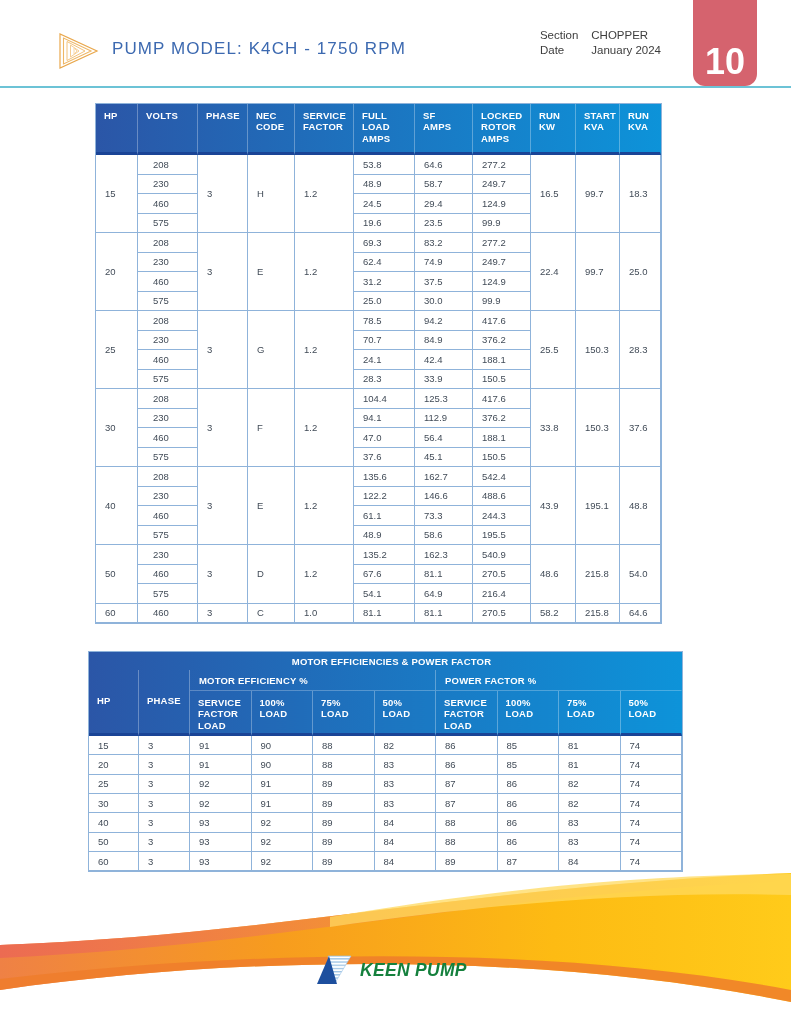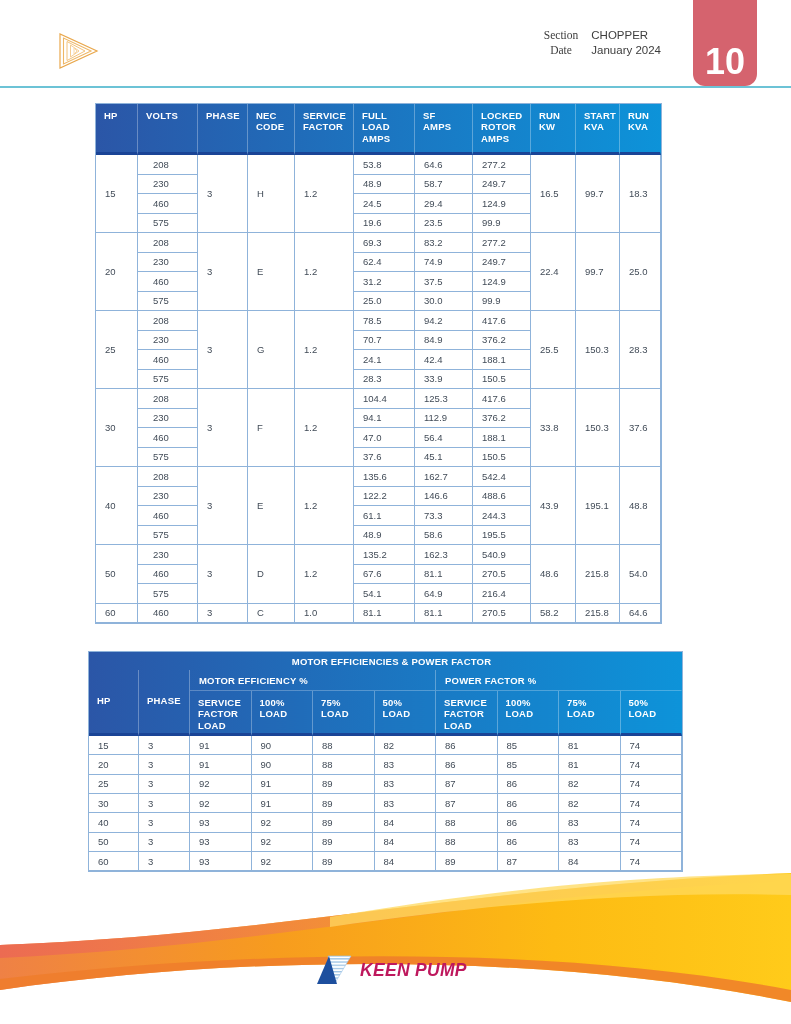--- a/index.html
+++ b/index.html
@@ -4,21 +4,21 @@
 <style>
   * { margin:0; padding:0; box-sizing:border-box; }
   html,body { background:#ffffff; }
   body { width:791px; height:1024px; font-family:"Liberation Sans", sans-serif; }
   .page { position:relative; width:791px; height:1024px; background:#fff; overflow:hidden; }
 
   
   .tri-icon { position:absolute; left:59px; top:33px; }
   .page-title { position:absolute; left:112px; top:39px; font-size:17px; letter-spacing:1.1px; color:#3c69b0; }
   .meta { position:absolute; right:130px; top:29px; display:grid; grid-template-columns:auto auto; column-gap:13px; row-gap:3px; font-size:11.5px; color:#3d3d3d; }
-  .meta .lbl { text-align:center;font-family:Liberation Serif, serif; }
+  .meta .lbl { text-align:left; }
   .page-badge { position:absolute; left:693px; top:0; width:64px; height:86px; background:#d5636e; border-radius:0 0 12px 12px; color:#fff; display:flex; align-items:flex-end; justify-content:center; font-size:36px; font-weight:bold; padding-bottom:3px; }
   .divider { position:absolute; left:0; top:86px; width:791px; height:2px; background:#6cc3d6; }
 
   
   table { border-spacing:0; table-layout:fixed; border:1px solid #8fb3da; }
   thead { background:linear-gradient(90deg,#2b56a7 0%, #0d93d9 100%); }
   th { font-size:9.5px; color:#fff; text-align:left; vertical-align:top; padding:6px 12px 2px 8px; font-weight:bold; line-height:1.2; letter-spacing:.2px; border-right:1px solid rgba(255,255,255,.30); }
   th:last-child { border-right:1px solid rgba(255,255,255,0); }
   td { border-right:1px solid #8fb3da; border-bottom:1px solid #8fb3da; font-size:9.5px; color:#414b57; padding:2px 2px 2px 9px; height:19.5px; vertical-align:middle; background:#fff; }
   .pad-lg { padding-left:15px;margin-top:44px; }
@@ -29,34 +29,35 @@
   .t2 { position:absolute; left:88px; top:651px; width:593px; }
   .t2 td { height:19.3px; }
   .t2 .title-cell { height:18px; text-align:center; padding:4px 0 0 12px; border-right:none; }
   .t2 .group-cell { height:21px; padding:5px 0 0 9px; border-bottom:1px solid rgba(255,255,255,.25); }
   .t2 .hp-head, .t2 .phase-head { vertical-align:middle; padding-top:0; border-bottom:3px solid #1a4496; }
   .t2 .load-head { height:41px; border-bottom:3px solid #1a4496;margin-top:14px; }
 
   
   .wave { position:absolute; left:0; top:854px; width:791px; height:170px; }
   .logo { position:absolute; left:316px; top:955px; display:flex; align-items:center; gap:8px; }
-  .logo-text { font-size:17.5px; font-weight:bold; font-style:italic; color:#be185d; letter-spacing:.3px; }
+  .logo-text { font-size:17.5px; font-weight:bold; font-style:italic; color:#15803d; letter-spacing:.3px; }
 </style>
 </head>
 <body>
 
 <div class="page">
 
   <svg class="tri-icon" width="42" height="36" viewBox="0 0 42 36">
     <polygon fill="none" stroke="#e9a84d" stroke-width="1.2" points="1,1 1,35 38,18"></polygon>
     <polygon fill="none" stroke="#eeb766" stroke-width="1.1" points="4.5,5 4.5,31 32,18"></polygon>
     <polygon fill="none" stroke="#f2c27c" stroke-width="1" points="8,8.5 8,27.5 26,18"></polygon>
     <polygon fill="none" stroke="#f5cd92" stroke-width="1" points="11.5,12 11.5,24 20,18"></polygon>
     <polygon fill="none" stroke="#f8d8a8" stroke-width="1" points="15,15 15,21 18,18"></polygon>
   </svg>
+  <div class="page-title">PUMP MODEL: K4CH - 1750 RPM</div>
 
   <div class="meta">
     <div class="lbl">Section</div>
     <div>CHOPPER</div>
     <div class="lbl">Date</div>
     <div>January 2024</div>
   </div>
 
   <div class="page-badge">10</div>
   <div class="divider"></div>

